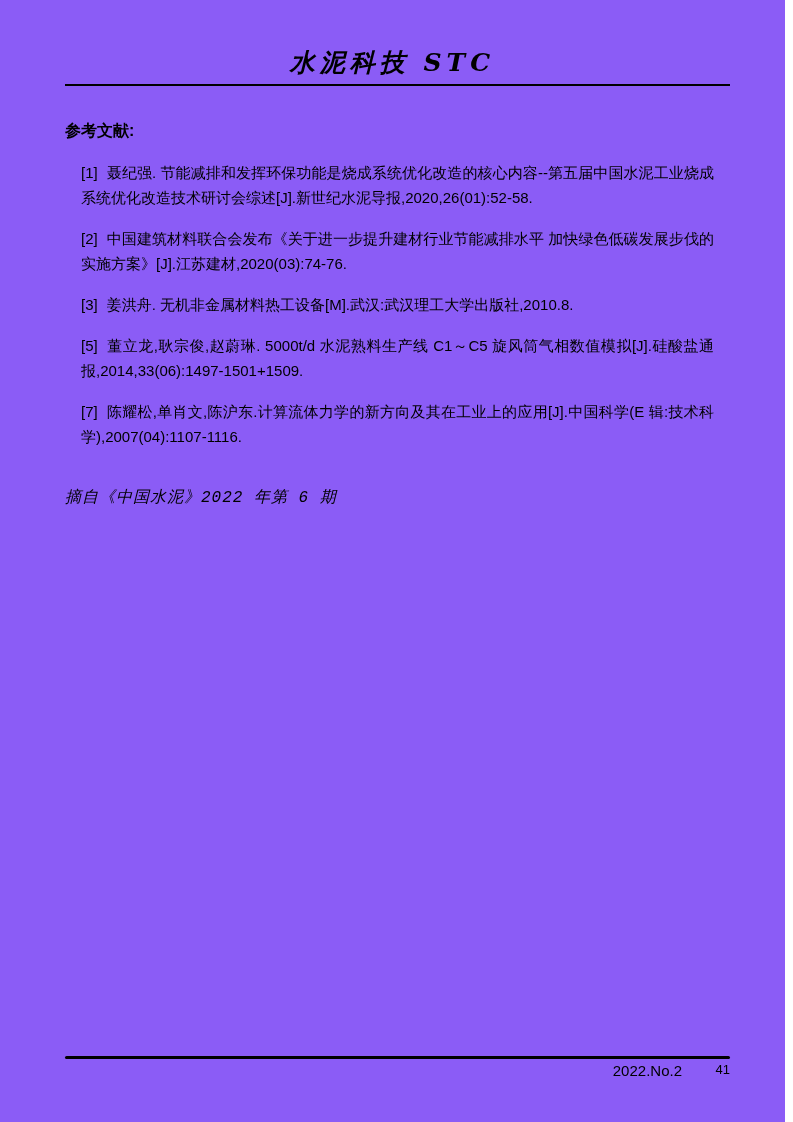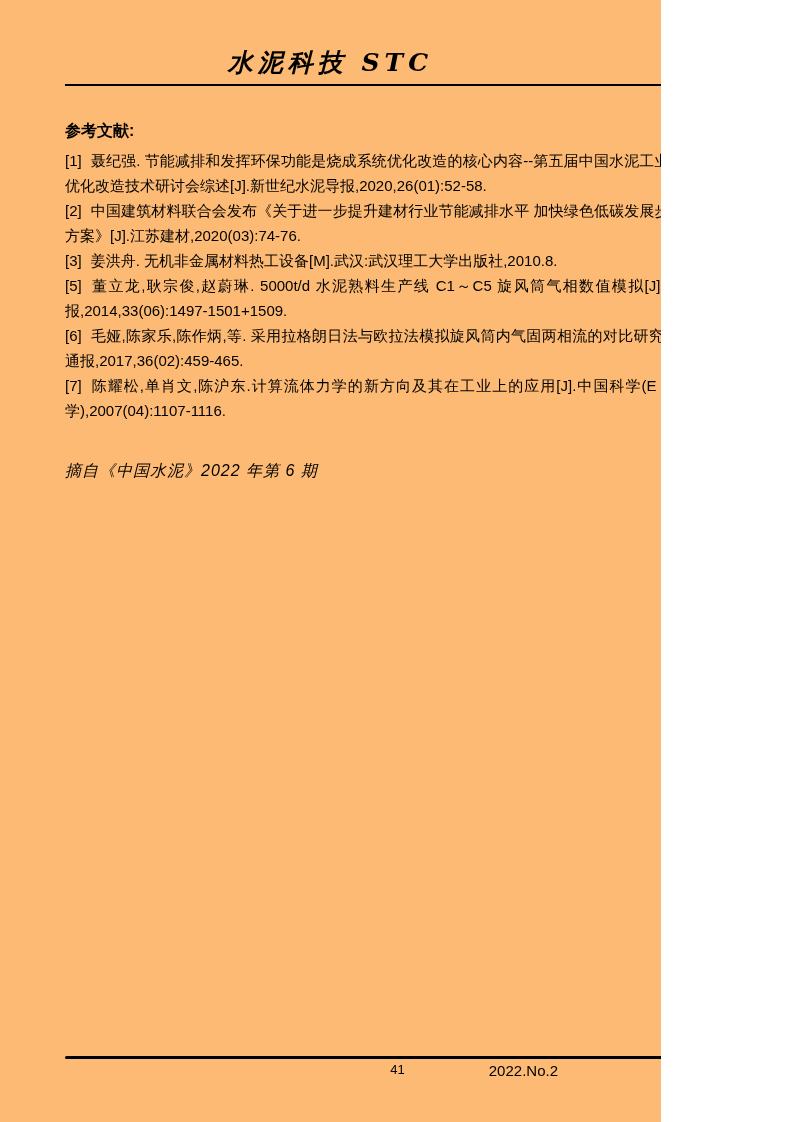--- a/index.html
+++ b/index.html
@@ -2,23 +2,23 @@
 <html><head>
 <meta charset="utf-8">
 <style>
   html, body {
     margin: 0;
     padding: 0;
     background: #ffffff;
   }
   .page {
     position: relative;
-    width: 661px;
+    width: 785px;
     height: 1122px;
-    background: #fdba74;
+    background: #8b5cf6;
     color: #000000;
     font-family: "Liberation Sans", sans-serif;
     overflow: hidden;
   }
   .journal-title {
     position: absolute;
     top: 46px;
     left: 0;
     width: 100%;
     text-align: center;
@@ -43,50 +43,50 @@
     left: 65px;
     width: 665px;
   }
   .refs-heading {
     margin: 12px 0 4px 0;
     font-size: 16px;
     font-weight: bold;
     line-height: 26px;
   }
   p.ref {
-    margin: 0;
+    margin: 16px;
     font-size: 15px;
     line-height: 25px;
     text-align: justify;
   }
   .ref-label {
     margin-right: 9px;
   }
   .source-note {
     margin-top: 38px;
-    font-family: Liberation Sans, sans-serif;
+    font-family: Liberation Mono, monospace;
     font-style: italic;
     font-size: 16px;
     letter-spacing: 1px;
   }
   .footer-rule {
     position: absolute;
     top: 1056px;
     left: 65px;
     width: 665px;
     height: 2.5px;
     background: #000000;
     border-radius: 2px;
   }
   .page-number {
     position: absolute;
     top: 1062px;
     left: 65px;
     width: 665px;
-    text-align: center;
+    text-align: right;
     font-size: 13px;
   }
   .issue-number {
     position: absolute;
     top: 1062px;
     right: 103px;
     font-size: 15px;
   }
 </style>
 </head>
@@ -112,23 +112,20 @@
 
     <p class="ref">
       <span class="ref-label">[3]</span><span>姜洪舟. 无机非金属材料热工设备[M].武汉:武汉理工大学出版社,2010.8.</span>
     </p>
 
 
     <p class="ref">
       <span class="ref-label">[5]</span><span>董立龙,耿宗俊,赵蔚琳. 5000t/d 水泥熟料生产线 C1～C5 旋风筒气相数值模拟[J].硅酸盐通报,2014,33(06):1497-1501+1509.</span>
     </p>
 
-    <p class="ref">
-      <span class="ref-label">[6]</span><span>毛娅,陈家乐,陈作炳,等. 采用拉格朗日法与欧拉法模拟旋风筒内气固两相流的对比研究[J].硅酸盐通报,2017,36(02):459-465.</span>
-    </p>
 
     <p class="ref">
       <span class="ref-label">[7]</span><span>陈耀松,单肖文,陈沪东.计算流体力学的新方向及其在工业上的应用[J].中国科学(E 辑:技术科学),2007(04):1107-1116.</span>
     </p>
 
     <div class="source-note">摘自《中国水泥》2022 年第 6 期</div>
 
   </div>
 
   <div class="footer-rule"></div>

